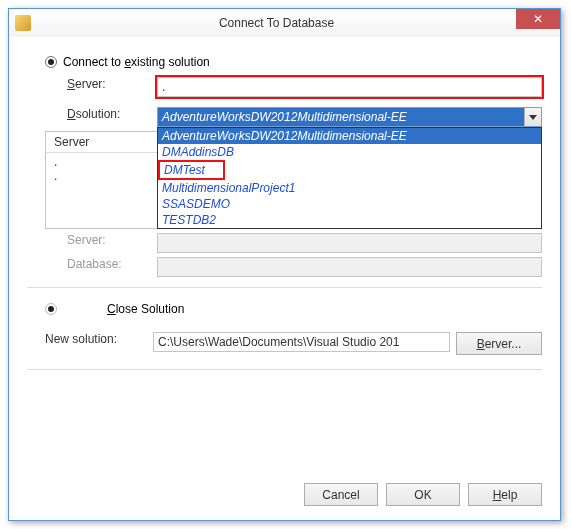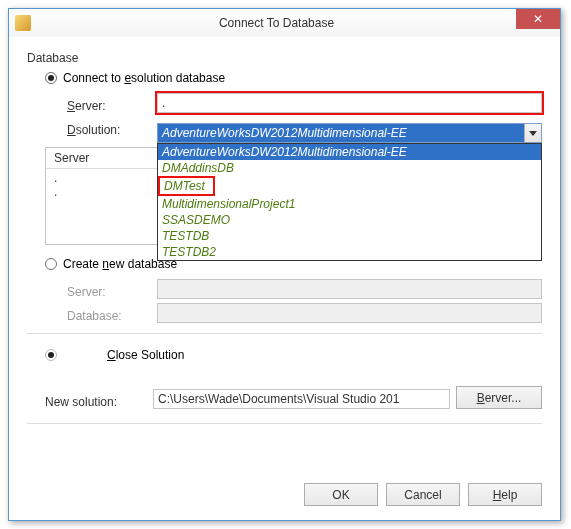--- a/index.html
+++ b/index.html
@@ -10,35 +10,35 @@
   .titlebar-icon { width: 16px; height: 16px; margin-left: 6px; background: linear-gradient(135deg,#f7d774,#d69a2d); border-radius: 2px; }
   .titlebar-title { position: absolute; left: 0; right: 16px; text-align: center; color: #333; }
   .titlebar-close { margin-left: auto; width: 44px; height: 20px; background: #c75050; color: #fff; display: flex; align-items: center; justify-content: center; font-size: 13px; margin-top: -8px; }
   .body { flex: 1; padding: 14px 18px 12px 18px; background: #fff; }
   .group-label { color: #333; margin-bottom: 6px; }
   .indent { margin-left: 18px; }
   .radio-row { display: flex; align-items: center; gap: 6px; margin: 4px 0 8px 0; }
   .radio { width: 12px; height: 12px; border: 1px solid #707070; border-radius: 50%; display: inline-flex; align-items: center; justify-content: center; background: #fff; flex: none; }
   .radio.checked::after { content: ""; width: 6px; height: 6px; background: #222; border-radius: 50%; }
   .radio.disabled { border-color: #bbb; }
-  .form-row { display: flex; align-items: flex-end; margin: 4px 0; }
+  .form-row { display: flex; align-items: flex-start; margin: 4px 0; }
   .form-row .lbl { width: 90px; color: #333; }
   .form-row .lbl.disabled { color: #9a9a9a; }
   .u { text-decoration: underline; }
   .textbox { border: 1px solid #c5c5c5; height: 20px; background: #fff; padding: 2px 4px; color: #333; }
   .textbox.disabled { background: #f0f0f0; color: #9a9a9a; }
   .hl-red { outline: 2px solid #e11; outline-offset: 0; }
   .hl-red-sm { border: 2px solid #e11; }
   .combo { position: relative; }
   .combo-display { border: 1px solid #7a9fcd; height: 20px; display: flex; align-items: stretch; background: #fff; }
   .combo-value { flex: 1; background: #2f71c6; color: #fff; padding: 2px 4px; white-space: nowrap; overflow: hidden; }
   .combo-btn { width: 17px; border-left: 1px solid #b0b0b0; background: linear-gradient(#f6f6f6,#e4e4e4); display: flex; align-items: center; justify-content: center; }
   .combo-btn::after { content: ""; border-left: 4px solid transparent; border-right: 4px solid transparent; border-top: 5px solid #333; }
   .dropdown { position: absolute; top: 20px; left: 0; right: 0; border: 1px solid #333; background: #fff; z-index: 10; }
-  .dd-item { padding: 1px 4px; color: #4d7c0f; white-space: nowrap; }
+  .dd-item { padding: 1px 4px; color: #1d4ed8; white-space: nowrap; }
   .dd-item.sel { background: #2f71c6; color: #fff; }
   .listbox { border: 1px solid #c5c5c5; height: 98px; margin-top: 4px; }
   .listbox-header { border-bottom: 1px solid #ddd; padding: 3px 8px; background: #fff; color: #333; }
   .listbox-body { padding: 2px 8px; color: #333; }
   .hr { border: 0; border-top: 1px solid #ddd; margin: 10px 0; }
   .btn { border: 1px solid #adadad; background: linear-gradient(#f6f6f6,#e8e8e8); height: 23px; padding: 0 14px; color: #333; display: inline-flex; align-items: center; justify-content: center; min-width: 74px; }
   .footer { display: flex; gap: 8px; justify-content: flex-end; padding: 8px 18px 14px 18px; }
 </style>
 </head>
 <body>
@@ -49,69 +49,63 @@
   <div class="titlebar">
     <div class="titlebar-icon"></div>
     <div class="titlebar-title">Connect To Database</div>
     <div class="titlebar-close">
           <span>✕</span>
         </div>
   </div>
 
   <div class="body">
 
-    <div class="group-label">Database</div>
 
     <div class="indent">
 
       <div class="radio-row">
         <span class="radio checked"></span>
-        <span><span>Connect to </span><span class="u">e</span><span>solution database</span></span>
+        <span><span>Connect to </span><span class="u">e</span><span>xisting solution</span></span>
       </div>
 
       <div style="margin-left:22px;">
         <div class="form-row">
           <span class="lbl"><span class="u">S</span><span>erver:</span></span>
           <div class="hl-red" style="flex:1;">
             <input class="textbox" style="width: 100%;" value=".">
           </div>
         </div>
 
         <div class="form-row" style="align-items:flex-start; margin-top:10px;">
           <span class="lbl"><span class="u">D</span><span>solution:</span></span>
           <div class="combo" style="flex:1;font-style:italic;">
             <div class="combo-display">
               <div class="combo-value">AdventureWorksDW2012Multidimensional-EE</div>
               <div class="combo-btn"></div>
             </div>
             <div class="dropdown">
               <div class="dd-item sel">AdventureWorksDW2012Multidimensional-EE</div>
               <div class="dd-item">DMAddinsDB</div>
-              <div class="dd-item hl-red-sm" style="width:57px;">DMTest</div>
+              <div class="dd-item hl-red-sm" style="width:67px;">DMTest</div>
               <div class="dd-item">MultidimensionalProject1</div>
               <div class="dd-item">SSASDEMO</div>
-              <div class="dd-item">TESTDB</div>
               <div class="dd-item">TESTDB2</div>
             </div>
           </div>
         </div>
 
         <div class="listbox" style="margin-left:-22px;">
           <div class="listbox-header">Server</div>
           <div class="listbox-body">
             <div>.</div>
             <div>.</div>
           </div>
         </div>
       </div>
 
-      <div class="radio-row" style="margin-top:12px;">
-        <span class="radio"></span>
-        <span><span>Create </span><span class="u">n</span><span>ew database</span></span>
-      </div>
 
       <div style="margin-left:22px;">
         <div class="form-row">
           <span class="lbl disabled">Server:</span>
           <input class="textbox disabled" style="flex: 1 1 0%;" disabled="">
         </div>
         <div class="form-row">
           <span class="lbl disabled">Database:</span>
           <input class="textbox disabled" style="flex: 1 1 0%;" disabled="">
         </div>
@@ -122,36 +116,36 @@
 
     <div class="indent">
       <div style="display:flex; gap:60px; margin-bottom:8px;">
         <div class="radio-row">
           <span class="radio disabled checked"></span>
           <span class="lbl disabled" style="width:auto;margin-left:44px;"><span class="u">C</span><span>lose Solution</span></span>
         </div>
       </div>
 
       <div class="form-row">
-        <span class="lbl" style="width:108px;margin-top:17px;">New solution:</span>
+        <span class="lbl" style="width:108px;">New solution:</span>
         <input class="textbox" style="flex: 1 1 0%;" value="C:\Users\Wade\Documents\Visual Studio 201">
         <button class="btn" style="margin-left:6px; min-width:86px;">
               <span class="u">B</span>
               <span>erver...</span>
             </button>
       </div>
     </div>
 
     <hr class="hr" style="margin-top:14px;">
 
   </div>
 
   <div class="footer">
+    <button class="btn">Cancel</button>
     <button class="btn">OK</button>
-    <button class="btn">Cancel</button>
     <button class="btn">
           <span class="u">H</span>
           <span>elp</span>
         </button>
   </div>
 
 </div>
 </div>
 
 </body></html>

